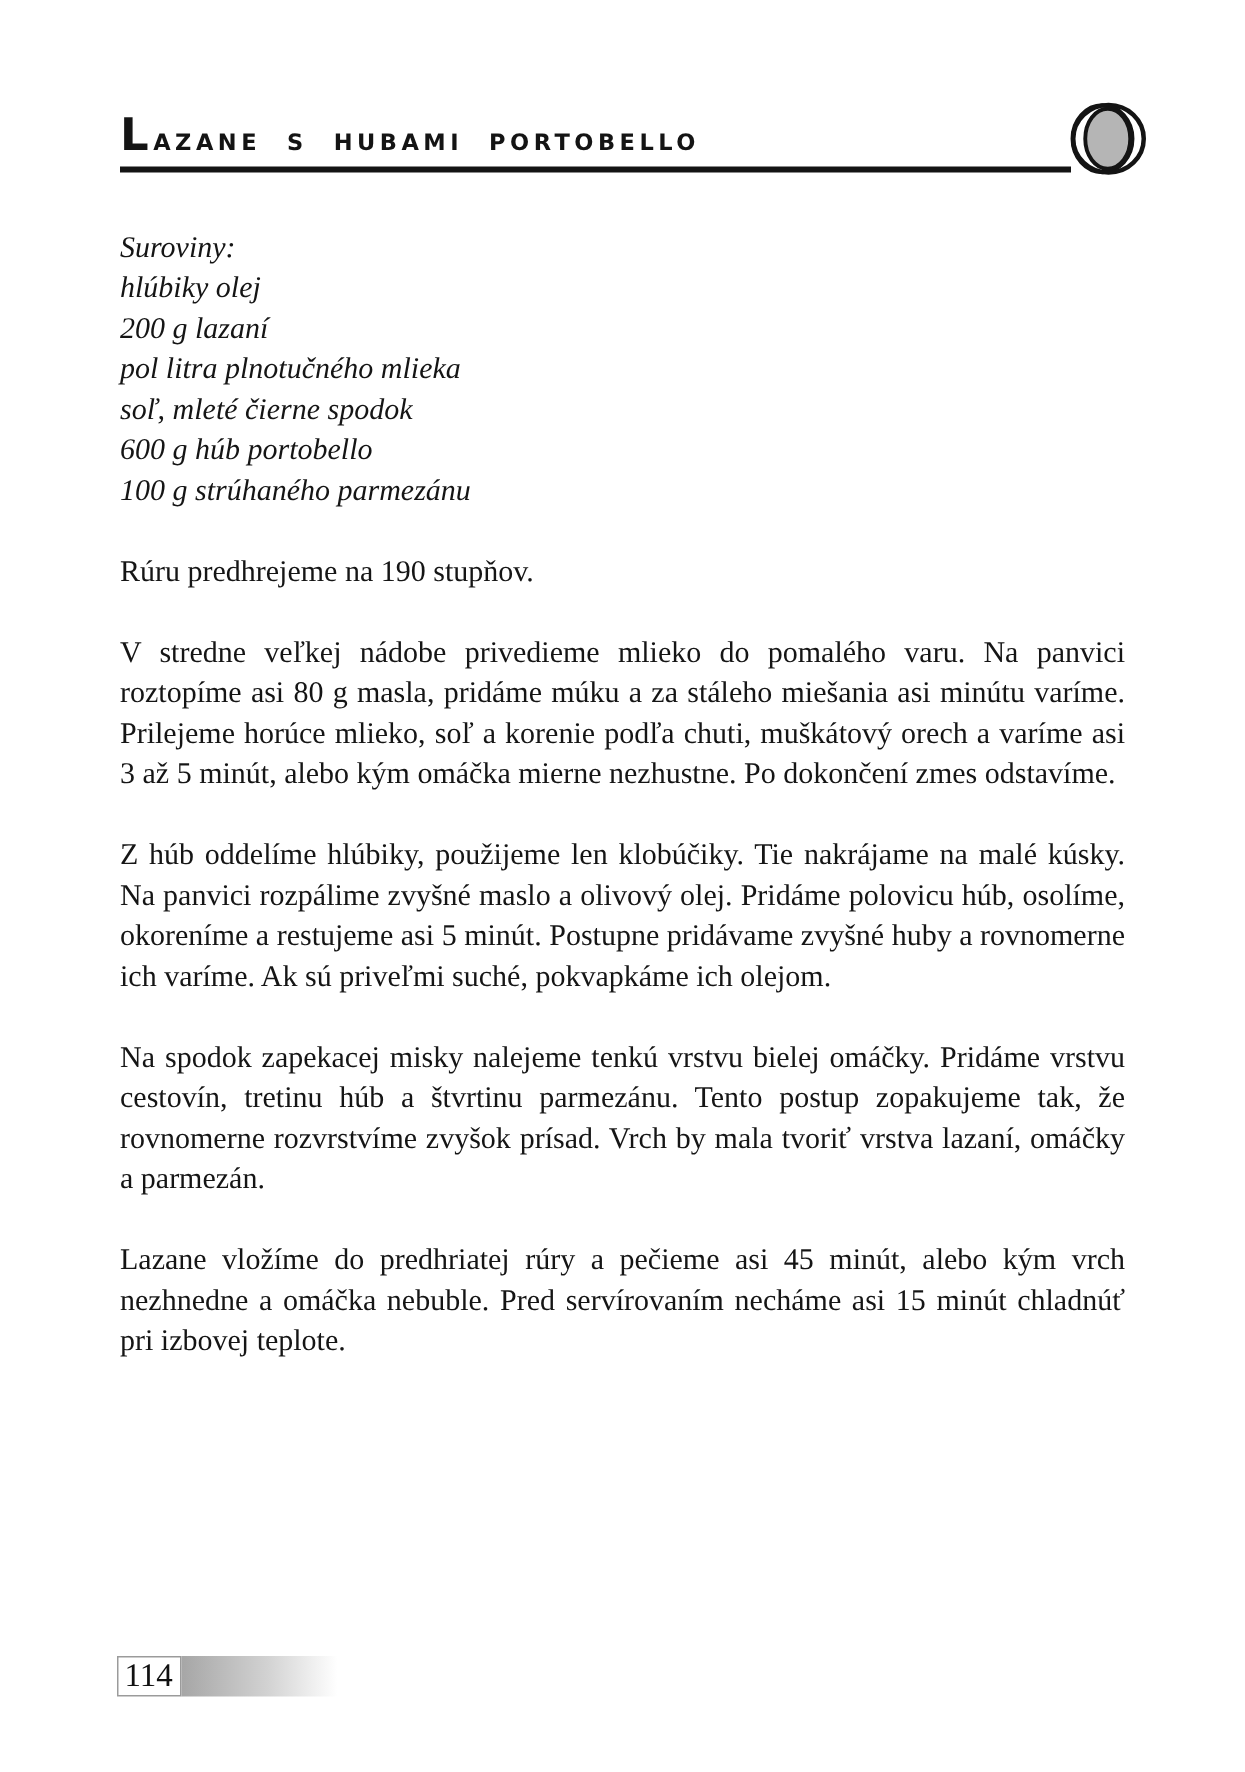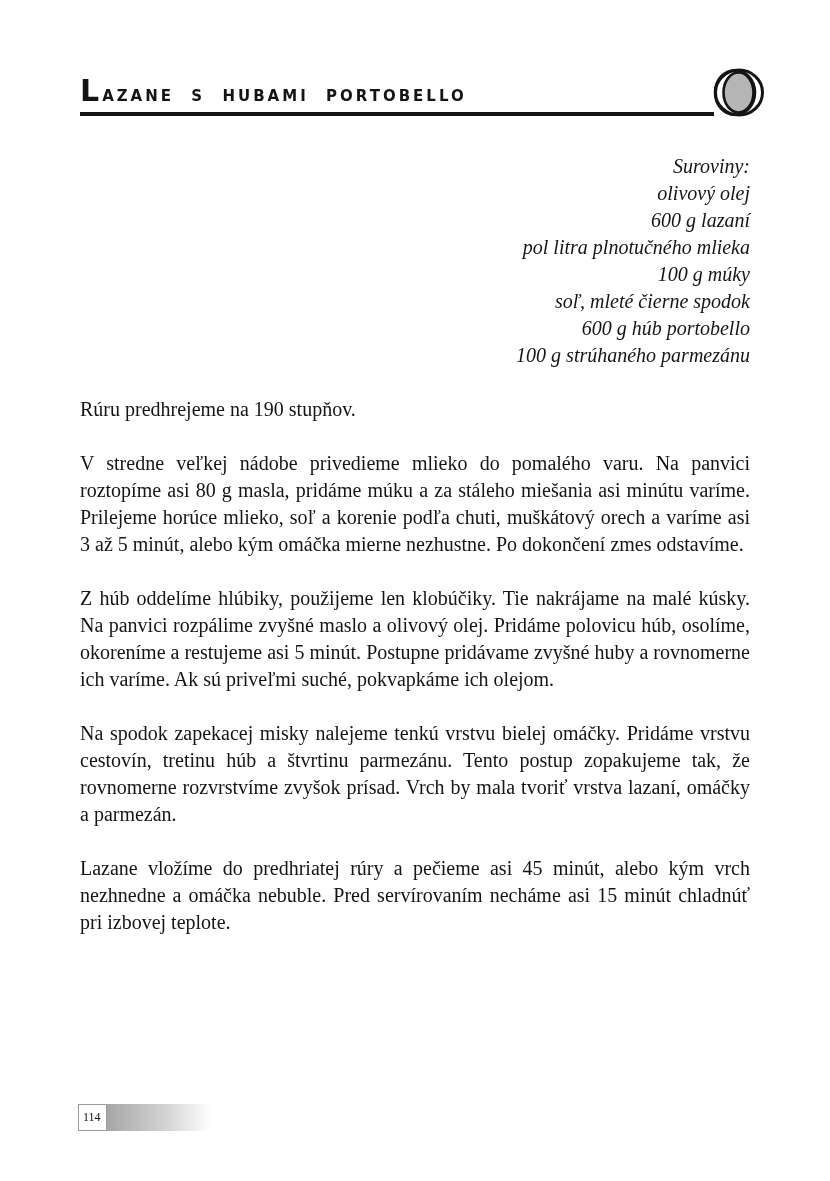--- a/index.html
+++ b/index.html
@@ -52,21 +52,20 @@
     height: 52px;
   }
   
   .main {
     margin-top: 37px;
     font-size: 20px;
     line-height: 27px;
   }
   .ingredients {
     font-style: italic;
-    text-align: right;
   }
   .ingredients div {
     white-space: nowrap;
   }
   .step {
     margin: 27px 0;
     text-align: justify;
     hyphens: auto;
     -webkit-hyphens: auto;
   }
@@ -77,21 +76,21 @@
     left: 78px;
     top: 1104px;
     display: flex;
     align-items: stretch;
   }
   .page-num-box {
     border: 1px solid #9b9b9b;
     background: #ffffff;
     padding: 1px 5px 2px 4px;
     font-family: "Liberation Serif", serif;
-    font-size: 12px;
+    font-size: 22px;
     line-height: 22px;
     color: #111111;
   }
   .footer-gradient {
     width: 104px;
     background: linear-gradient(to right, #a6a6a6 0%, #d2d2d2 55%, #ffffff 100%);
   }
 </style>
 </head>
 <body>
@@ -106,24 +105,23 @@
         <ellipse cx="29" cy="25.5" rx="23.5" ry="22.5" fill="#ffffff" stroke="#141414" stroke-width="3"></ellipse>
         <ellipse cx="25" cy="25.5" rx="20" ry="22.3" fill="none" stroke="#141414" stroke-width="2.6"></ellipse>
         <ellipse cx="28.5" cy="25.5" rx="15" ry="20" fill="#b5b5b5" stroke="#141414" stroke-width="2.6"></ellipse>
       </svg>
     </div>
 
     <div class="main">
 
       <div class="ingredients">
         <div>Suroviny:</div>
-        <div>olivový olej</div>
-        <div>600 g lazaní</div>
+        <div>hlúbiky olej</div>
+        <div>200 g lazaní</div>
         <div>pol litra plnotučného mlieka</div>
-        <div>100 g múky</div>
         <div>soľ, mleté čierne spodok</div>
         <div>600 g húb portobello</div>
         <div>100 g strúhaného parmezánu</div>
       </div>
 
       <p class="step">Rúru predhrejeme na 190 stupňov.</p>
       <p class="step">V stredne veľkej nádobe privedieme mlieko do pomalého varu. Na panvici roztopíme asi 80 g masla, pridáme múku a za stáleho miešania asi minútu varíme. Prilejeme horúce mlieko, soľ a korenie podľa chuti, muškátový orech a varíme asi 3 až 5 minút, alebo kým omáčka mierne nezhustne. Po dokončení zmes odstavíme.</p>
       <p class="step">Z húb oddelíme hlúbiky, použijeme len klobúčiky. Tie nakrájame na malé kúsky. Na panvici rozpálime zvyšné maslo a olivový olej. Pridáme polovicu húb, osolíme, okoreníme a restujeme asi 5 minút. Postupne pridávame zvyšné huby a rovnomerne ich varíme. Ak sú priveľmi suché, pokvapkáme ich olejom.</p>
       <p class="step">Na spodok zapekacej misky nalejeme tenkú vrstvu bielej omáčky. Pridáme vrstvu cestovín, tretinu húb a štvrtinu parmezánu. Tento postup zopakujeme tak, že rovnomerne rozvrstvíme zvyšok prísad. Vrch by mala tvoriť vrstva lazaní, omáčky a parmezán.</p>
       <p class="step">Lazane vložíme do predhriatej rúry a pečieme asi 45 minút, alebo kým vrch nezhnedne a omáčka nebuble. Pred servírovaním necháme asi 15 minút chladnúť pri izbovej teplote.</p>

